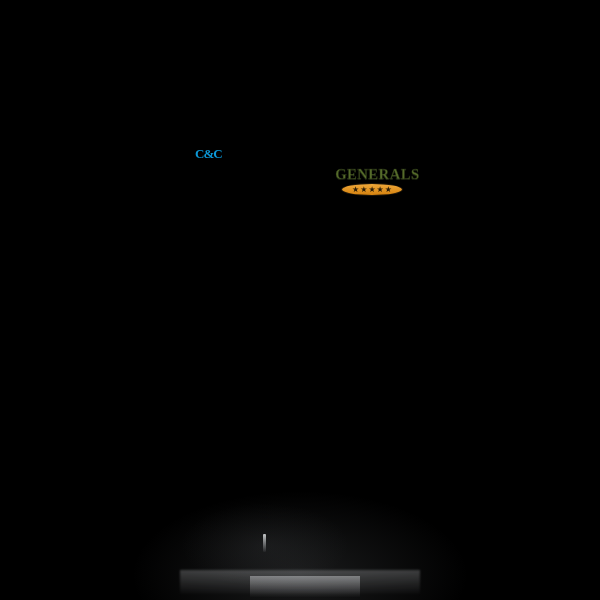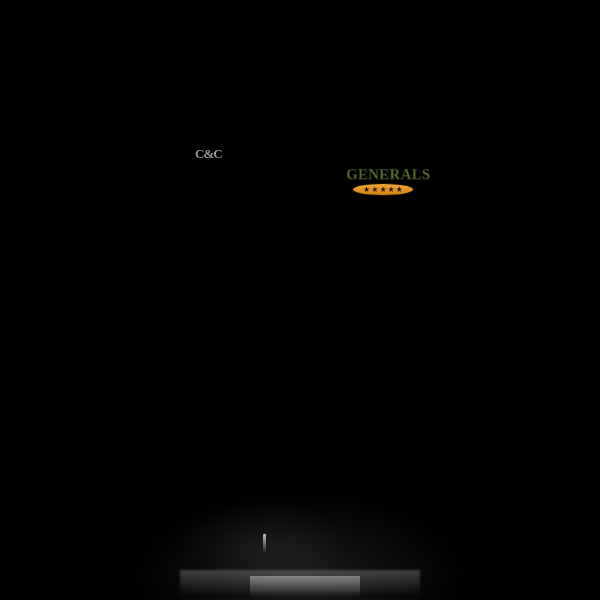--- a/index.html
+++ b/index.html
@@ -65,35 +65,35 @@
     filter: blur(0.6px);
   }
 
   
   .glyph {
     position: absolute;
     left: 195px;
     top: 145px;
     width: 24px;
     height: 18px;
-    color: #a3a3a3;
+    color: #0ea5e9;
     font-family: "Liberation Serif", serif;
     font-size: 13px;
     font-weight: bold;
     letter-spacing: -1px;
     line-height: 18px;
     text-align: left;
     white-space: nowrap;
     opacity: 0.92;
   }
 
   
   .logo {
     position: absolute;
-    left: 348px;
+    left: 337px;
     top: 167px;
     width: 70px;
     height: 32px;
     text-align: left;
   }
   .logo-word {
     font-family: "Liberation Serif", serif;
     font-weight: bold;
     font-size: 14px;
     line-height: 16px;

